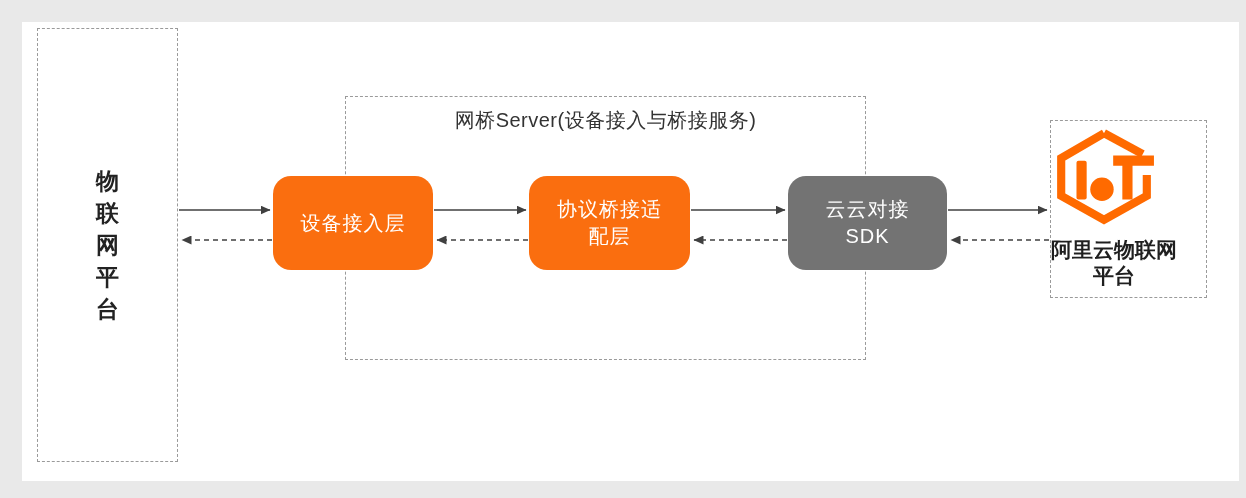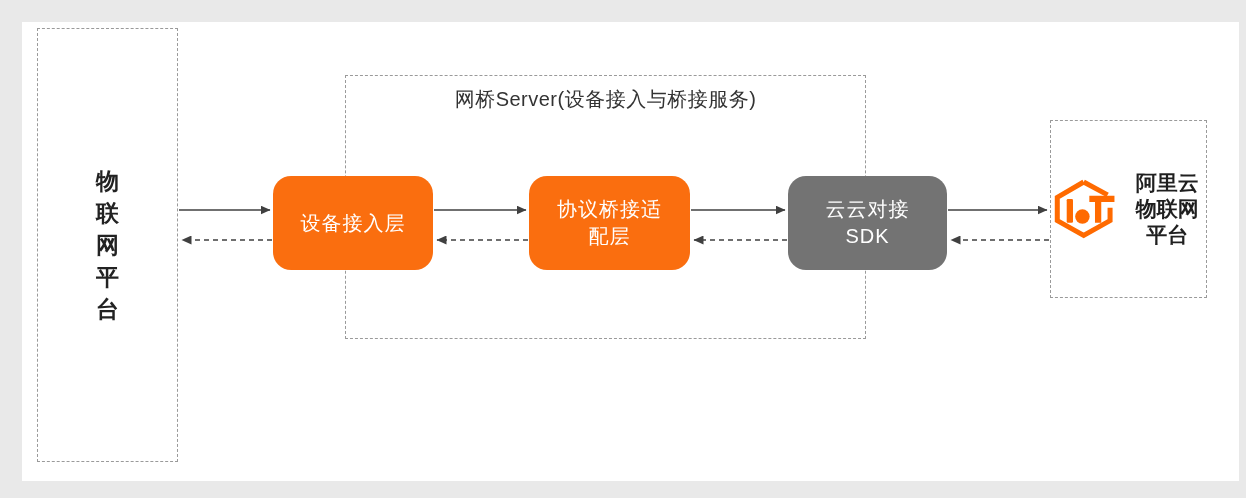--- a/index.html
+++ b/index.html
@@ -17,23 +17,23 @@
   .stage{position:absolute;left:0;top:0;width:1246px;height:498px;}
 
   .dashed-box{
     position:absolute;
     border:1px dashed #9a9a9a;
     box-sizing:border-box;
     background:transparent;
   }
   .left-box{left:37px;top:28px;width:141px;height:434px;
     display:flex;align-items:center;justify-content:center;}
-  .mid-box{left:345px;top:75px;width:521px;height:264px;}
+  .mid-box{left:345px;top:96px;width:521px;height:264px;}
   .right-box{left:1050px;top:120px;width:157px;height:178px;
-    display:flex;align-items:center;justify-content:center;gap:12px;}
+    display:flex;flex-direction:column;align-items:flex-start;justify-content:center;gap:12px;}
 
   .vert-label{
     white-space:pre-line;
     text-align:center;
     font-size:23px;line-height:32px;font-weight:700;color:#222222;
   }
   .mid-title{
     position:absolute;left:0;top:10px;width:100%;
     text-align:center;
     font-size:20px;font-weight:500;color:#333333;

